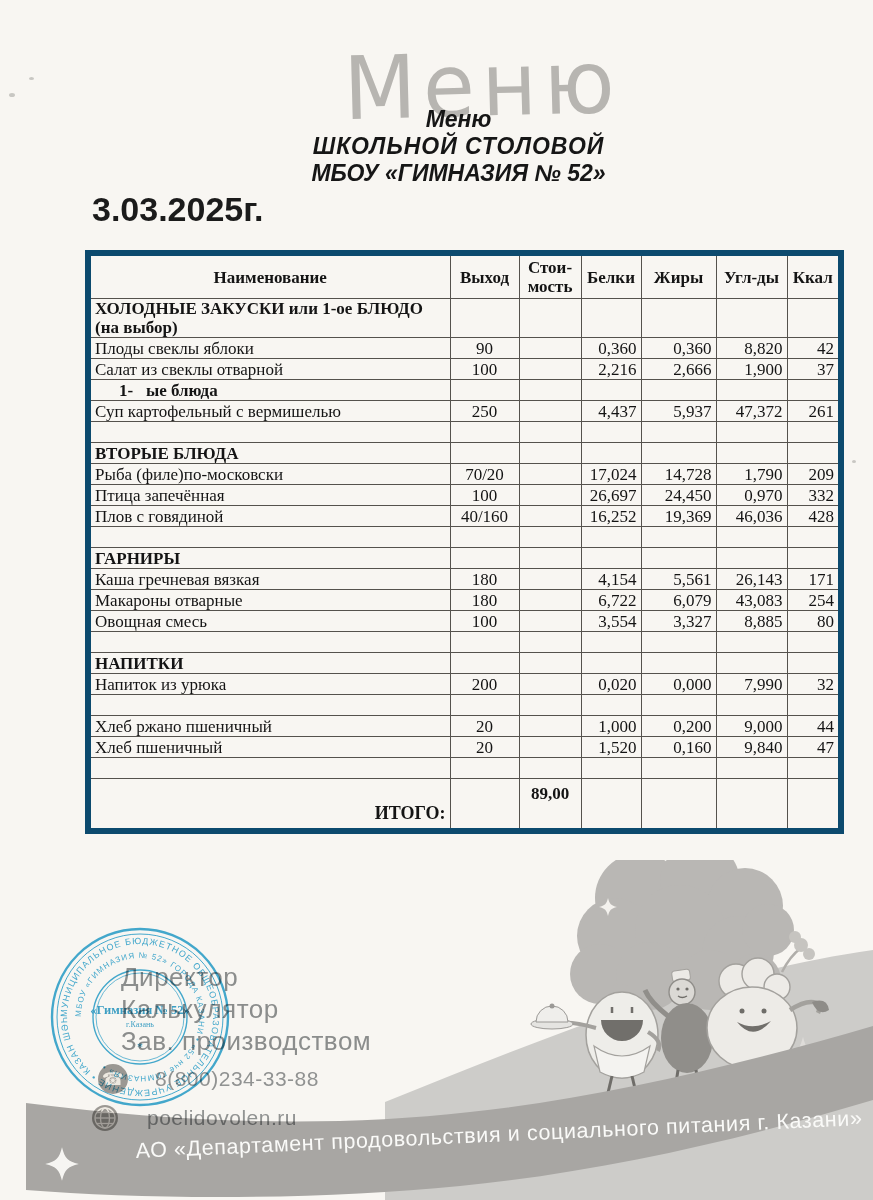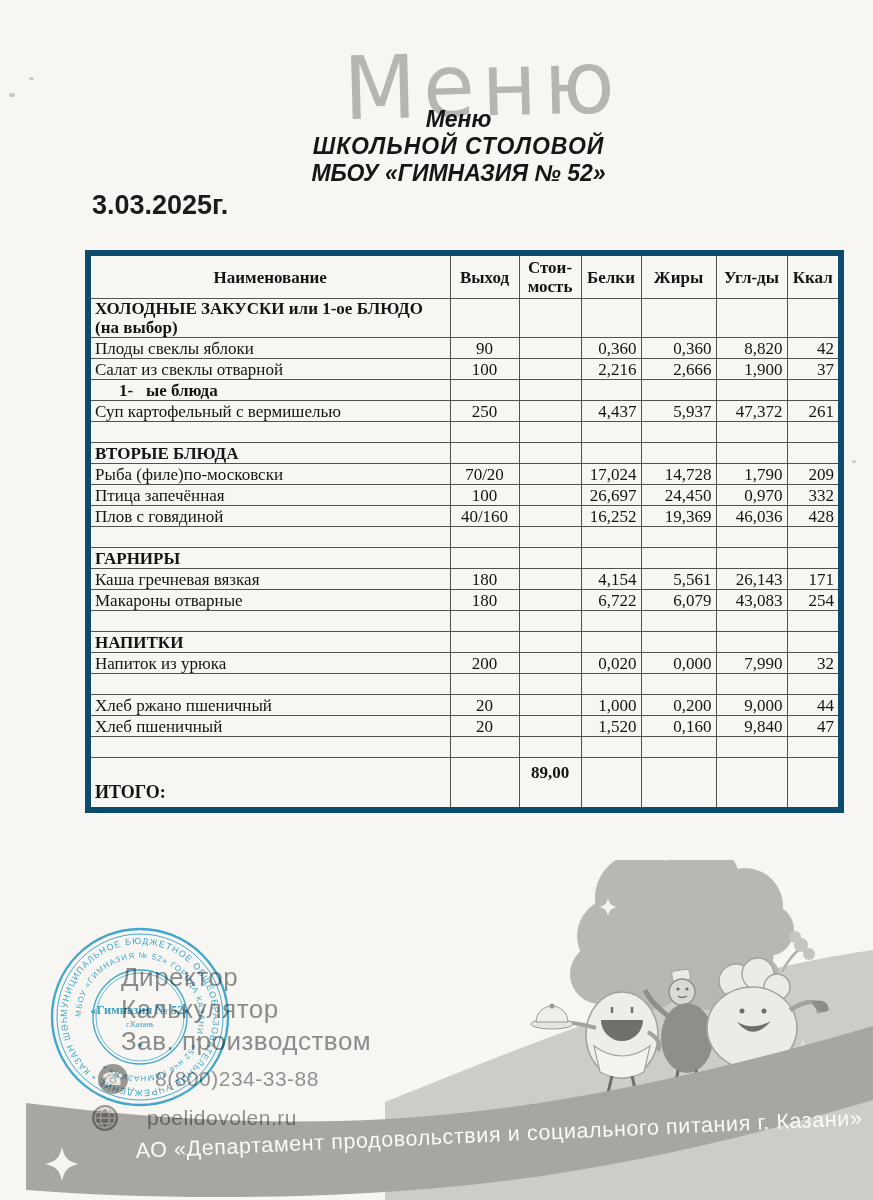--- a/index.html
+++ b/index.html
@@ -11,40 +11,40 @@
   
   .hand-title{position:absolute;top:44px;left:0;width:873px;text-align:center;padding-left:46px;
     font-family:"DejaVu Sans",sans-serif;font-size:84px;line-height:84px;color:#b7b5b1;
     letter-spacing:7px;transform:rotate(-1.5deg) scaleY(1.04);font-weight:400;}
   .title-block{position:absolute;top:106px;left:22px;width:873px;text-align:center;
     font-family:"Liberation Sans",sans-serif;font-weight:bold;font-style:italic;color:#161616;}
   .title-block .t1{font-size:23px;line-height:27px;}
   .title-block .t2{font-size:23px;line-height:27px;letter-spacing:1px;}
   .title-block .t3{font-size:23px;line-height:27px;}
   .date{position:absolute;left:92px;top:190px;font-family:"Liberation Sans",sans-serif;
-    font-weight:bold;font-size:27px;color:#1b1b1b;}
+    font-weight:bold;font-size:34px;color:#1b1b1b;}
 
   
   table.menu{position:absolute;left:85px;top:250px;width:753px;border-collapse:collapse;
     border:6px solid #0c4a6e;table-layout:fixed;font-family:Liberation Serif, serif;}
   table.menu th,table.menu td{border:1px solid #55524d;font-size:17px;line-height:19px;
     padding:0 4px;color:#141414;overflow:hidden;}
   table.menu th{font-weight:bold;white-space:pre-line;text-align:center;vertical-align:middle;
     height:40px;padding:1px 2px;}
   table.menu td{height:20px;vertical-align:middle;}
   tr.empty td{height:20px;}
   td.c-name{padding-left:6px;}
   tr.section td.c-name{font-weight:bold;}
   tr.subsection td.c-name{font-weight:bold;padding-left:28px;white-space:pre-wrap;}
   td.c-vykhod,td.c-cost{text-align:center;}
   td.c-belki,td.c-zhiry{text-align:right;padding-right:14px;}
   td.c-ugl{text-align:right;padding-right:16px;}
   td.c-kkal{text-align:right;padding-right:13px;}
   tr.total td{height:44px;}
-  tr.total td.c-name{font-weight:bold;text-align:left;vertical-align:bottom;padding-bottom:5px;font-size:18px;margin-left:48px;}
+  tr.total td.c-name{font-weight:bold;text-align:right;vertical-align:bottom;padding-bottom:5px;font-size:18px;margin-left:48px;}
   tr.total td.c-cost{font-weight:bold;vertical-align:top;padding-top:5px;font-size:17px;}
 
   
   .signature-block{position:absolute;left:88px;top:961px;z-index:6;
     font-family:"Liberation Sans",sans-serif;color:#8f9294;mix-blend-mode:multiply;}
   .sig-line{font-size:26px;line-height:32px;letter-spacing:.5px;margin-left:33px;}
   .contact-row{display:flex;align-items:center;}
   .phone-row{margin-top:7px;margin-left:10px;}
   .site-row{margin-top:9px;margin-left:2px;}
   .round-icon{width:30px;height:30px;border-radius:50%;background:#a09e9b;color:#f4f2ee;
@@ -214,20 +214,29 @@
           <td class="c-kkal">171</td>
         </tr>
         <tr class="item">
           <td class="c-name">Макароны отварные</td>
           <td class="c-vykhod">180</td>
           <td class="c-cost"></td>
           <td class="c-belki">6,722</td>
           <td class="c-zhiry">6,079</td>
           <td class="c-ugl">43,083</td>
           <td class="c-kkal">254</td>
+        </tr>
+        <tr class="item">
+          <td class="c-name">Овощная смесь</td>
+          <td class="c-vykhod">100</td>
+          <td class="c-cost"></td>
+          <td class="c-belki">3,554</td>
+          <td class="c-zhiry">3,327</td>
+          <td class="c-ugl">8,885</td>
+          <td class="c-kkal">80</td>
         </tr>
         <tr class="empty">
           <td class="c-name"></td>
           <td class="c-vykhod"></td>
           <td class="c-cost"></td>
           <td class="c-belki"></td>
           <td class="c-zhiry"></td>
           <td class="c-ugl"></td>
           <td class="c-kkal"></td>
         </tr>

